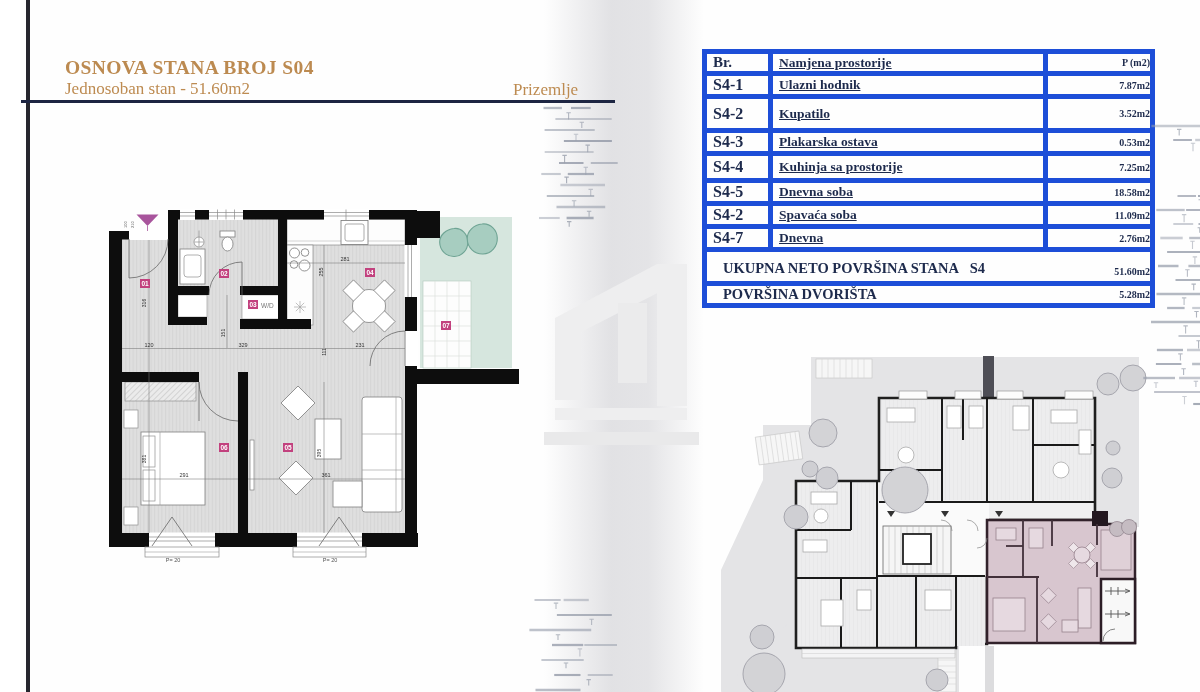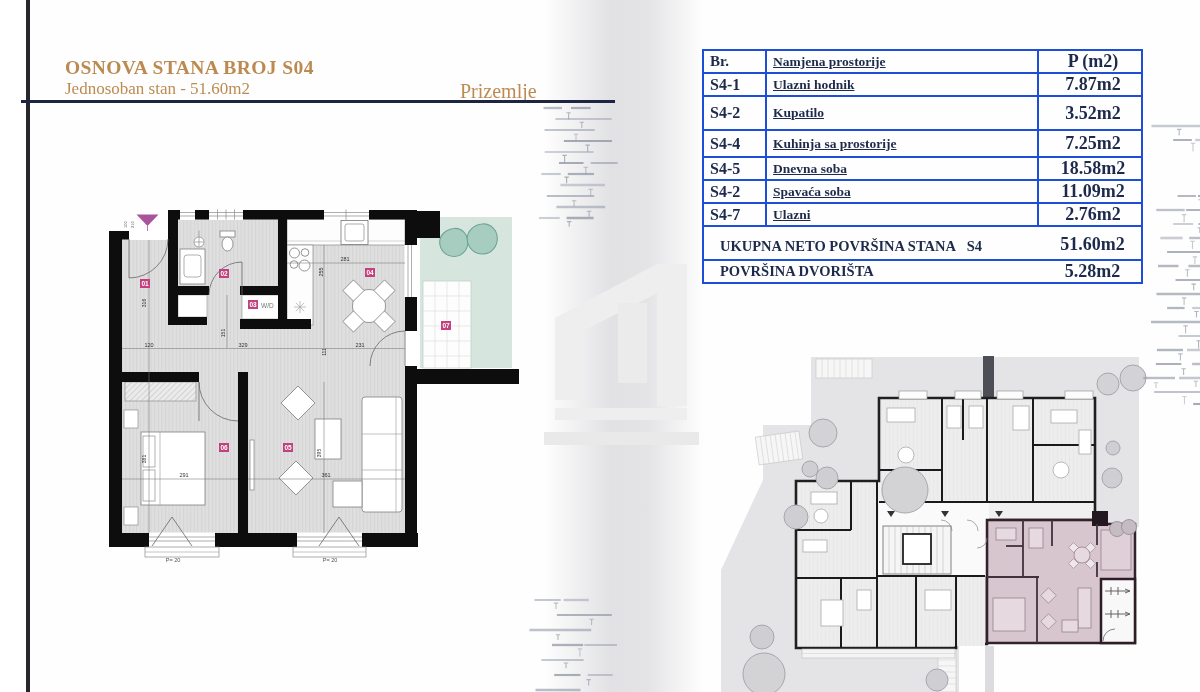--- a/index.html
+++ b/index.html
@@ -3,28 +3,28 @@
 <meta charset="utf-8">
 <style>
   html,body{margin:0;padding:0;background:#ffffff;}
   #page{position:relative;width:1200px;height:692px;background:#fefefe;overflow:hidden;
         font-family:"Liberation Serif",serif;margin-left:21px;}
   .fold{position:absolute;left:523px;top:0;width:160px;height:692px;
         background:linear-gradient(90deg,rgba(218,218,221,0) 0%,rgba(212,212,216,0.68) 42%,rgba(212,212,216,0.62) 65%,rgba(226,226,229,0) 100%);}
   .leftbar{position:absolute;left:5px;top:0;width:4px;height:692px;background:#26262e;}
   .title{position:absolute;left:44px;top:57px;font-size:19.5px;font-weight:bold;color:#bc8a50;letter-spacing:0.4px;}
   .subtitle{position:absolute;left:44px;top:79px;font-size:17px;color:#bd8b51;}
-  .prizemlje{position:absolute;left:439px;top:80px;font-size:20px;color:#bd8b51;}
+  .prizemlje{position:absolute;left:492px;top:80px;font-size:17px;color:#bd8b51;}
   .rule{position:absolute;left:0px;top:100px;width:594px;height:3px;background:#1d2542;}
   table.areas{position:absolute;left:681px;top:49px;border-collapse:collapse;table-layout:fixed;
         color:#1d2a4c;font-weight:bold;}
-  table.areas td{border:2px solid #1d4ed8;padding:0 0 0 6px;overflow:hidden;white-space:nowrap;}
+  table.areas td{border:5px solid #1d4ed8;padding:0 0 0 6px;overflow:hidden;white-space:nowrap;}
   td.c1{width:55px;font-size:16px;}
   td.c2{width:264px;font-size:13.5px;text-decoration:underline;}
-  td.c3{width:96px;font-size:18px;text-align:center;}
+  td.c3{width:96px;font-size:10px;text-align:right;}
 </style>
 </head>
 <body>
 <div id="page">
 
   <div class="fold"></div>
 
   <div class="leftbar"></div>
 
   <div class="title">OSNOVA STANA BROJ S04</div>
@@ -45,38 +45,43 @@
     <tr style="height:19px">
           <td class="c1">S4-1</td>
           <td class="c2">Ulazni hodnik</td>
           <td class="c3">7.87m2</td>
         </tr>
     <tr style="height:34px">
           <td class="c1">S4-2</td>
           <td class="c2">Kupatilo</td>
           <td class="c3">3.52m2</td>
         </tr>
+    <tr style="height:19px">
+          <td class="c1">S4-3</td>
+          <td class="c2">Plakarska ostava</td>
+          <td class="c3">0.53m2</td>
+        </tr>
     <tr style="height:27px">
           <td class="c1">S4-4</td>
           <td class="c2">Kuhinja sa prostorije</td>
           <td class="c3">7.25m2</td>
         </tr>
     <tr style="height:19px">
           <td class="c1">S4-5</td>
           <td class="c2">Dnevna soba</td>
           <td class="c3">18.58m2</td>
         </tr>
     <tr style="height:18px">
           <td class="c1">S4-2</td>
           <td class="c2">Spavaća soba</td>
           <td class="c3">11.09m2</td>
         </tr>
     <tr style="height:18px">
           <td class="c1">S4-7</td>
-          <td class="c2">Ulazni</td>
+          <td class="c2">Dnevna</td>
           <td class="c3">2.76m2</td>
         </tr>
     <tr style="height:34px">
           <td colspan="2" style="font-size:14.5px;padding-left:16px;vertical-align:bottom;border-right:none">UKUPNA NETO POVRŠINA STANA&nbsp;&nbsp;&nbsp;S4<div style="height:4px"></div></td>
           <td class="c3" style="vertical-align:bottom;border-left:none">51.60m2<div style="height:4px"></div></td>
         </tr>
     <tr style="height:19px">
           <td colspan="2" style="font-size:14.5px;padding-left:16px;border-right:none">POVRŠINA DVORIŠTA</td>
           <td class="c3" style="border-left:none">5.28m2</td>
         </tr>

